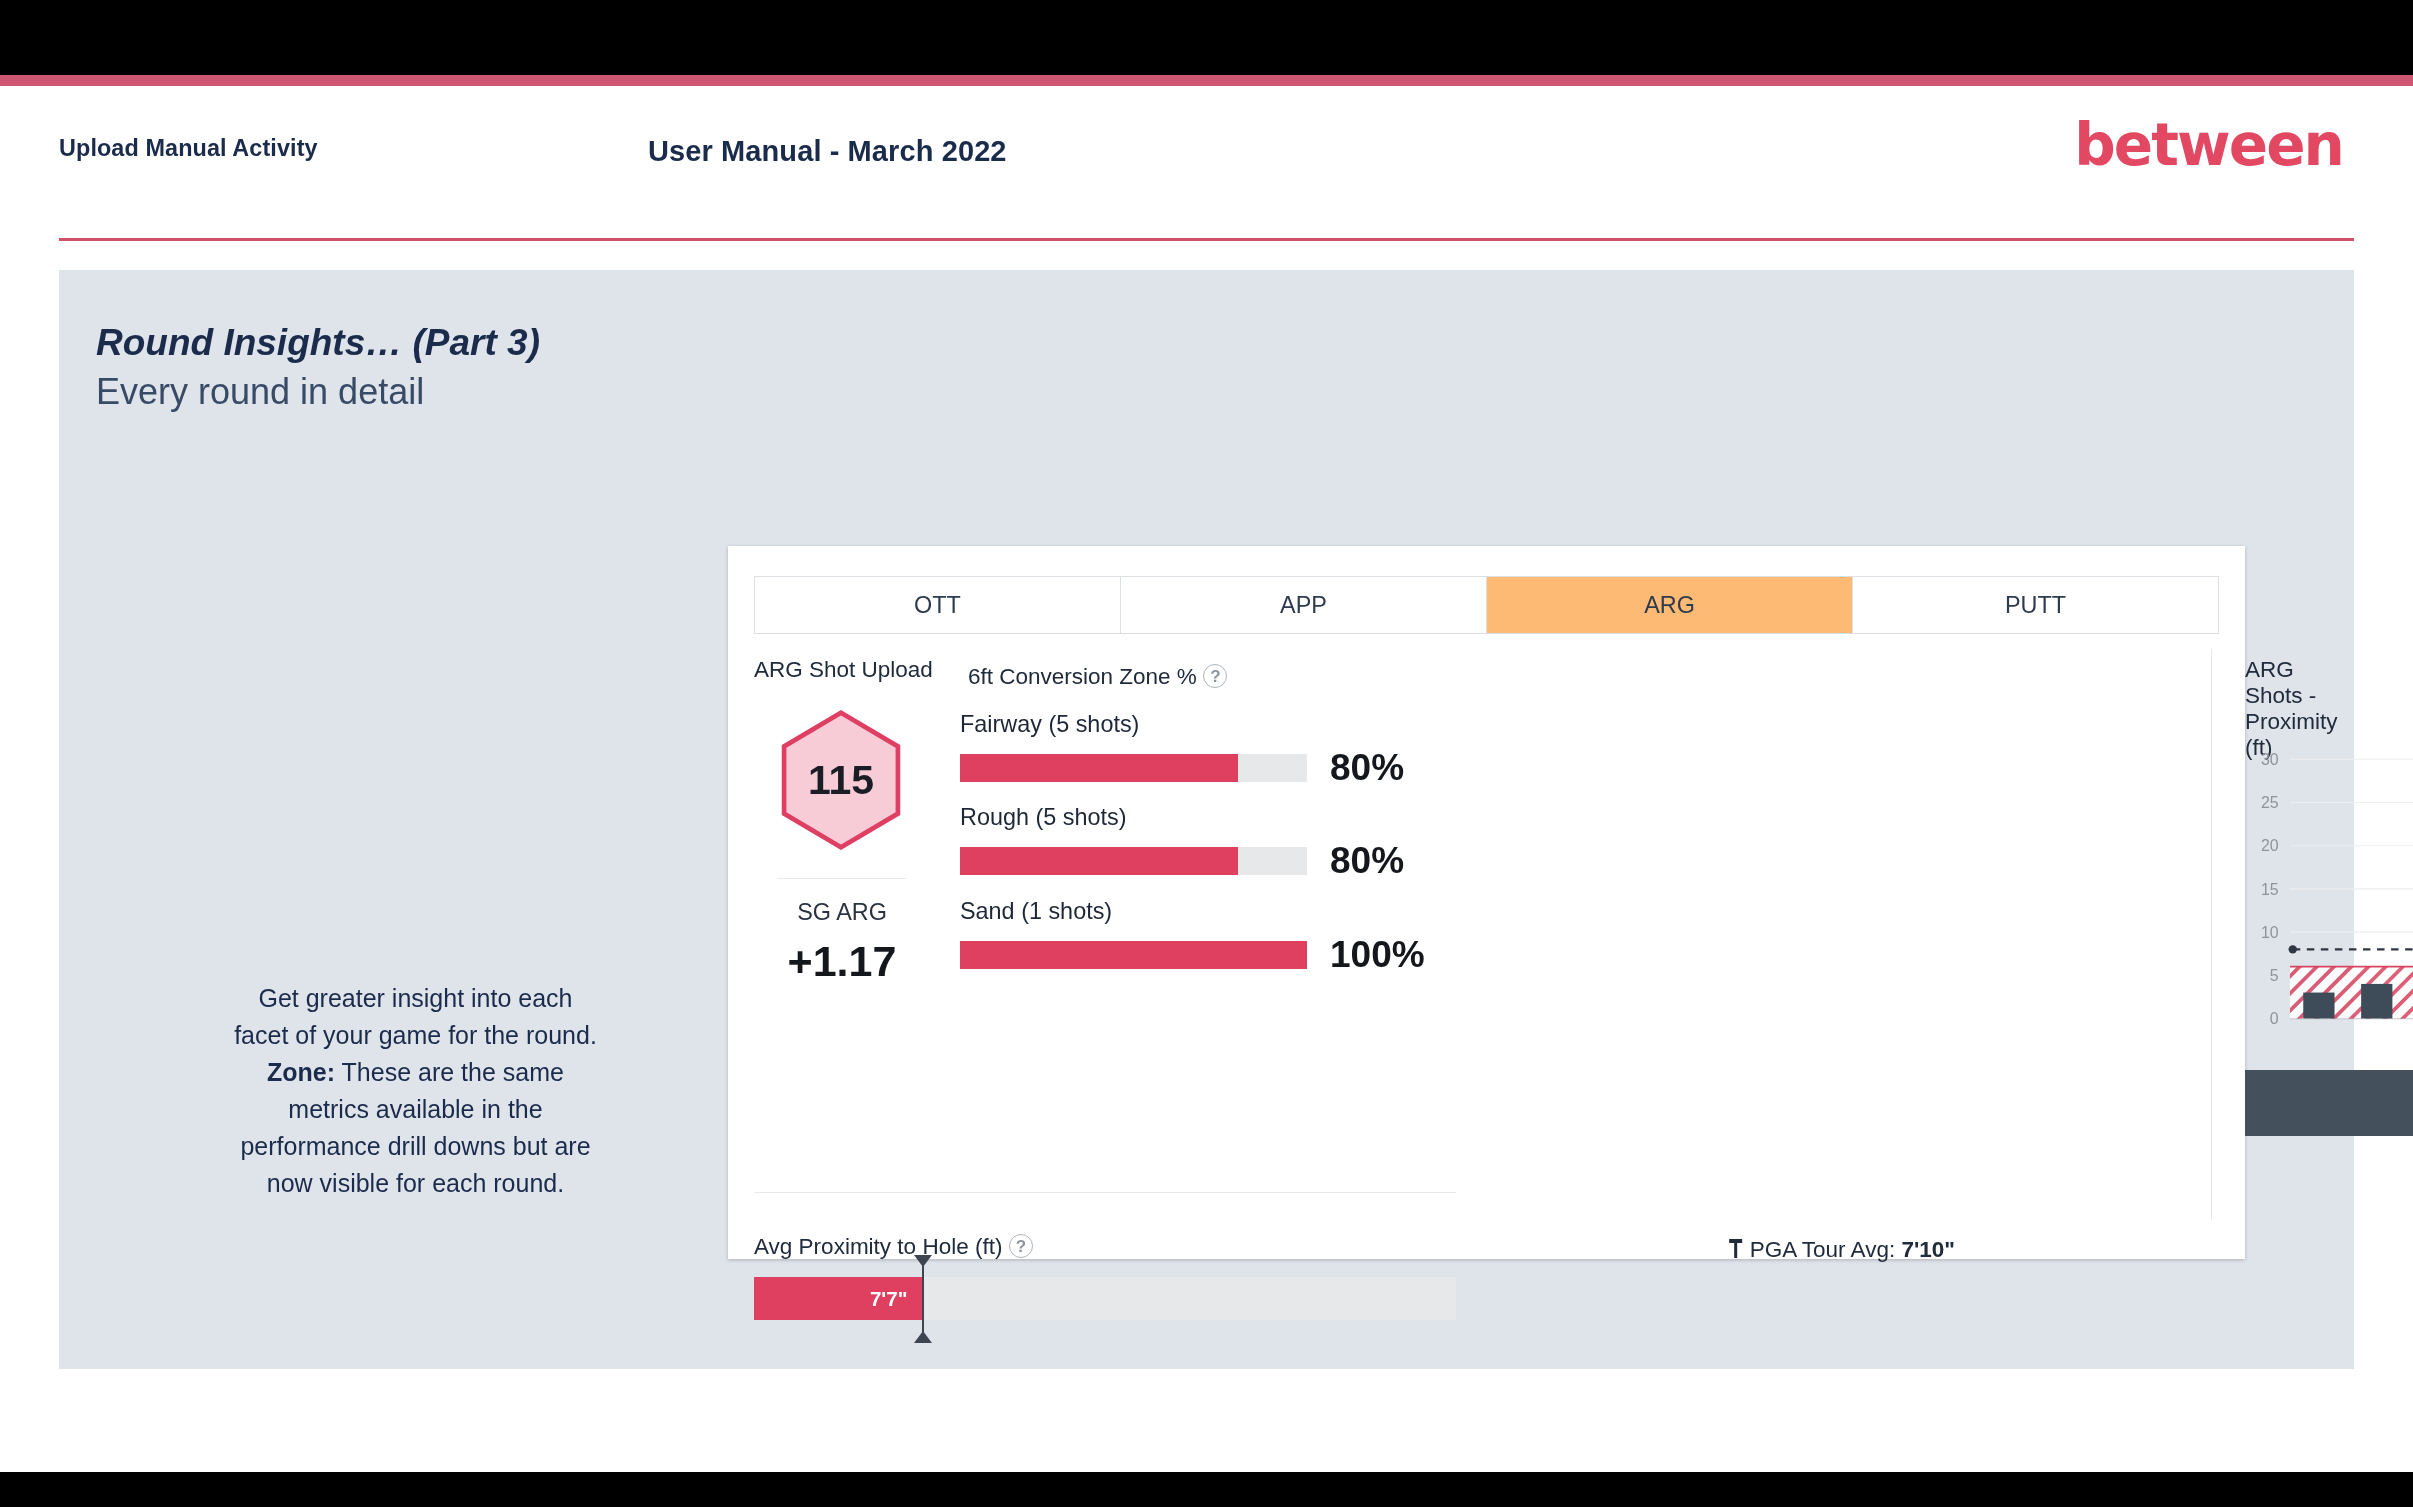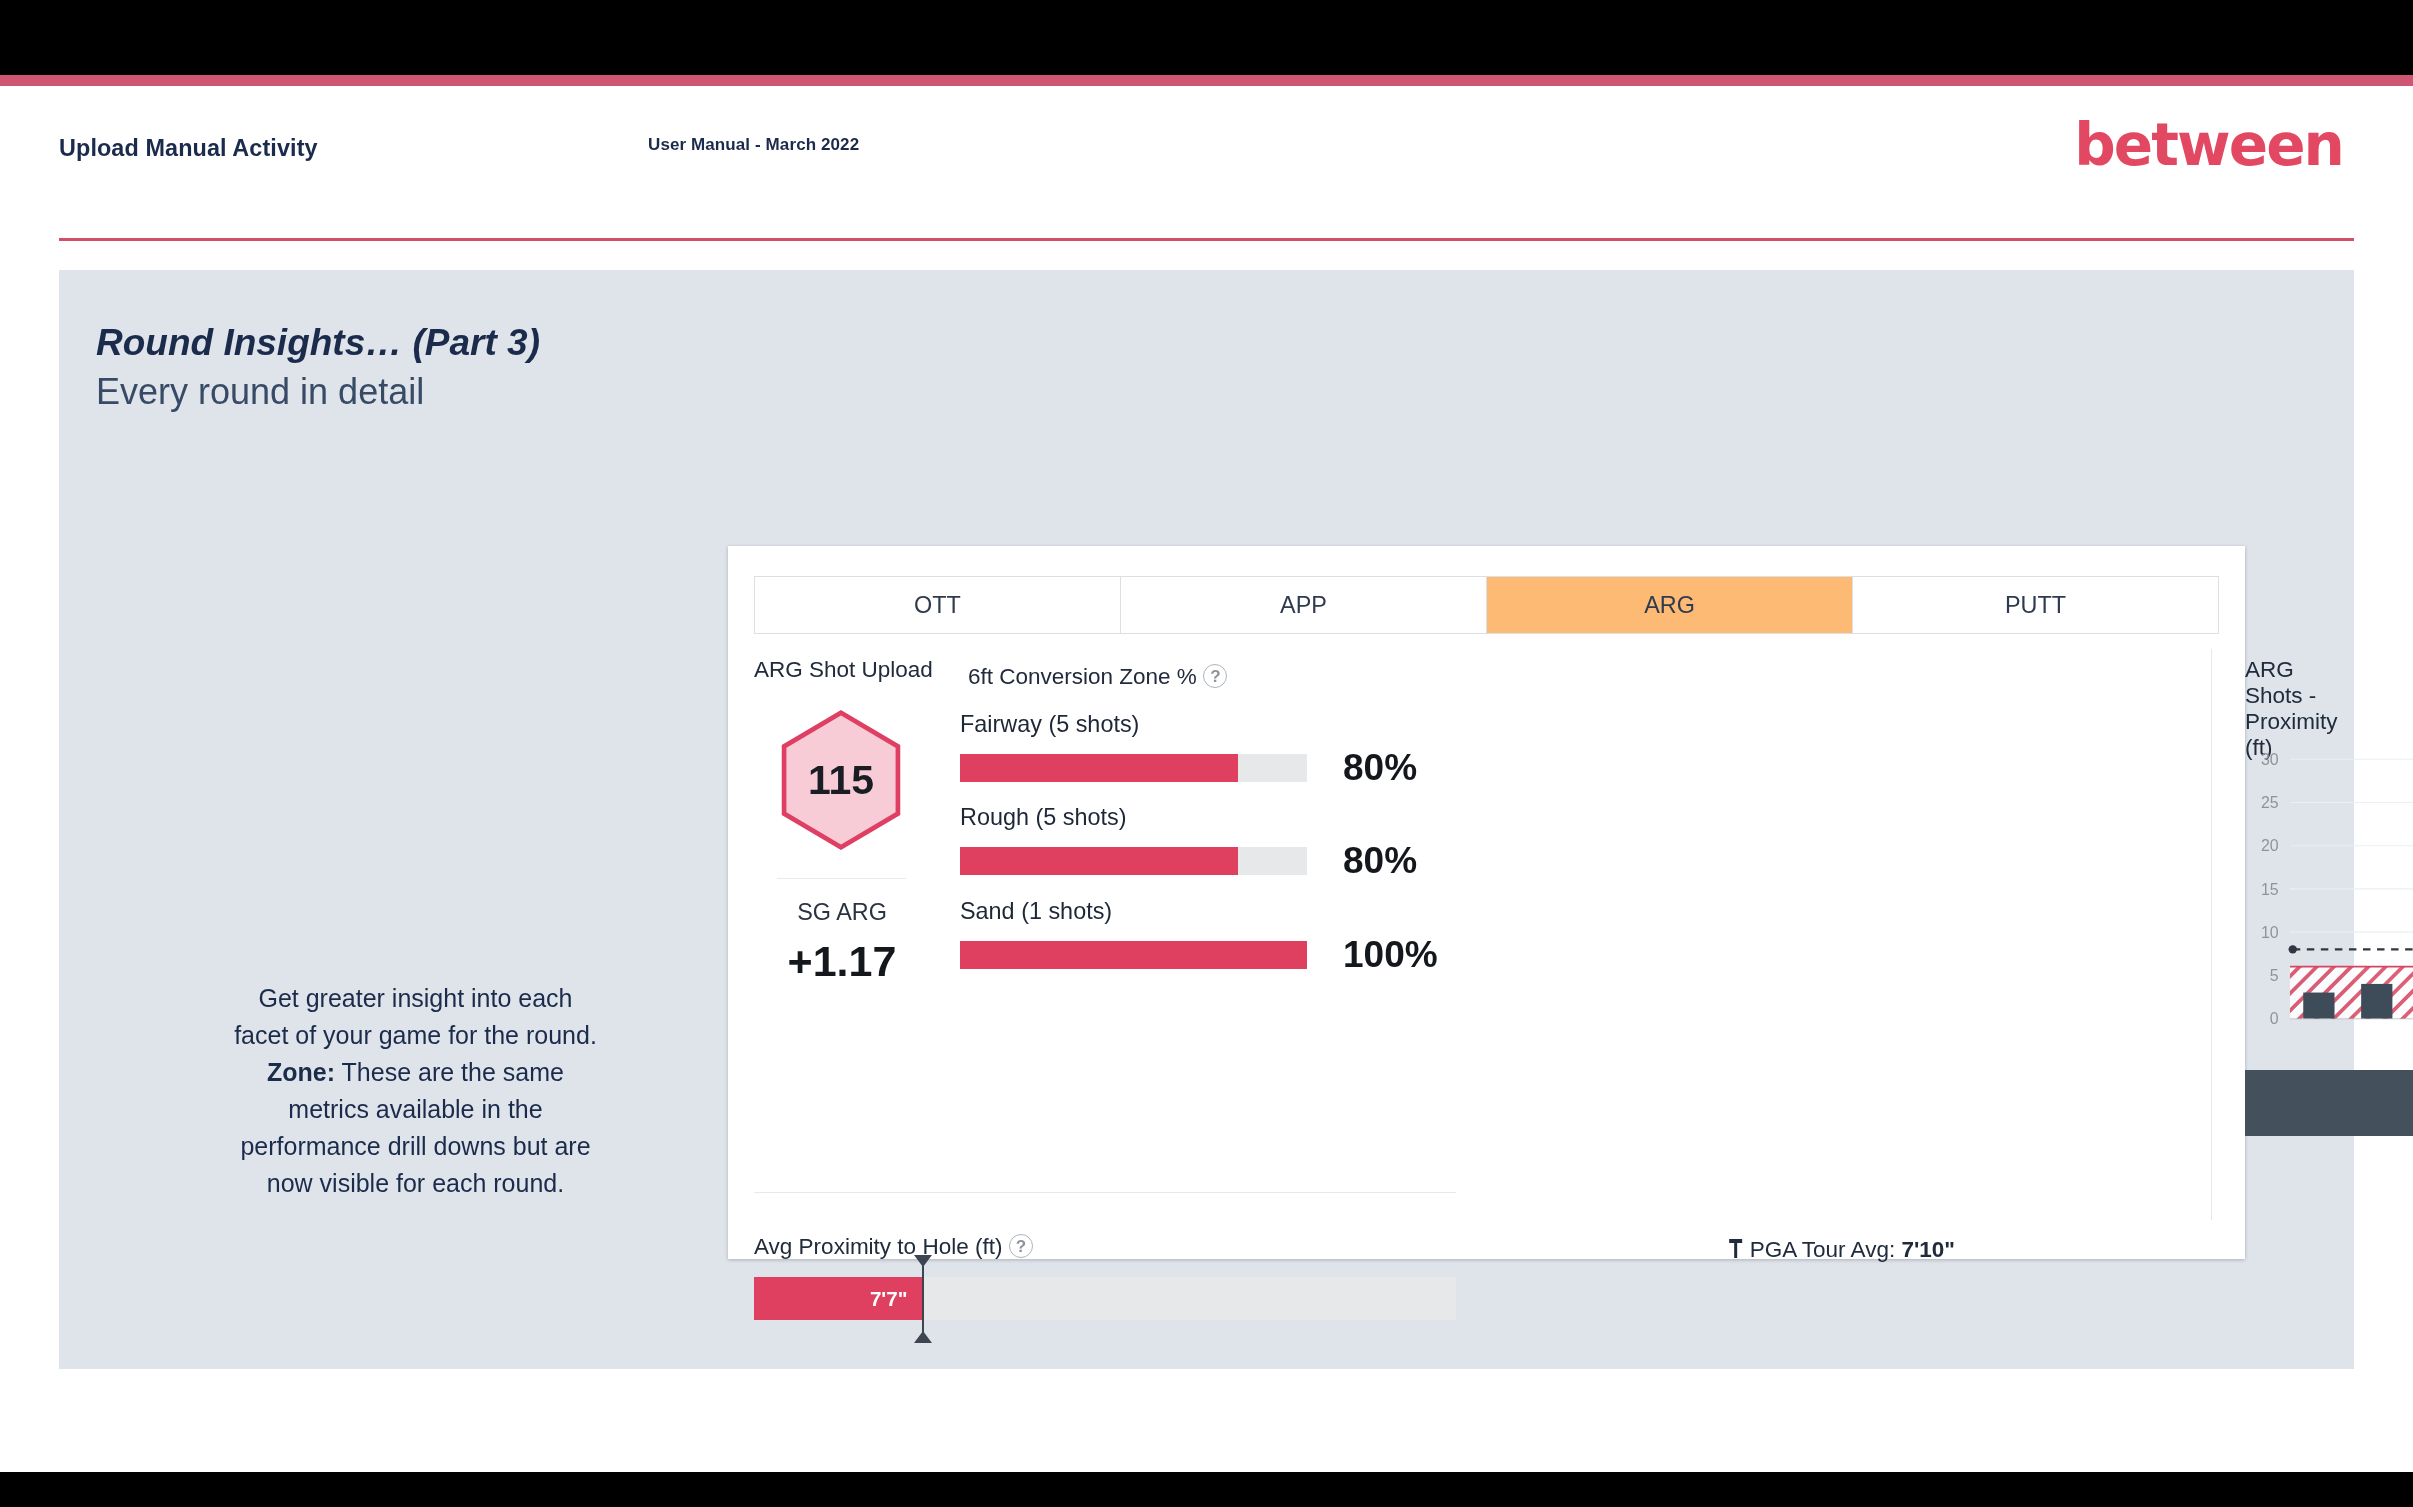--- a/index.html
+++ b/index.html
@@ -55,21 +55,21 @@
     position: absolute;
     left: 59px; top: 49px;
     font-size: 23.4px;
     font-weight: 700;
     color: #1b2b4b;
     letter-spacing: 0.1px;
   }
   .hdr-center {
     position: absolute;
     left: 648px; top: 49px;
-    font-size: 17px;
+    font-size: 29px;
     font-weight: 700;
     color: #1b2b4b;
     letter-spacing: 0.1px;
   }
   .logo {
     position: absolute;
     right: 70px; top: 25px;
     font-size: 58px;
     font-weight: 800;
     color: #e34862;
@@ -259,21 +259,21 @@
     width: 347px;
     height: 28px;
     background: #e6e8ea;
     overflow: hidden;
   }
   .conv-fill {
     height: 28px;
     background: #e0405f;
   }
   .conv-pct {
-    margin-left: 36px;
+    margin-left: 23px;
     font-size: 37px;
     font-weight: 700;
     color: #14171c;
   }
 
   .prox-label { position: absolute; left: 26px; top: 688px; }
   .pga-label {
     position: absolute;
     left: 1227px; top: 691px;
     font-size: 22.5px;

